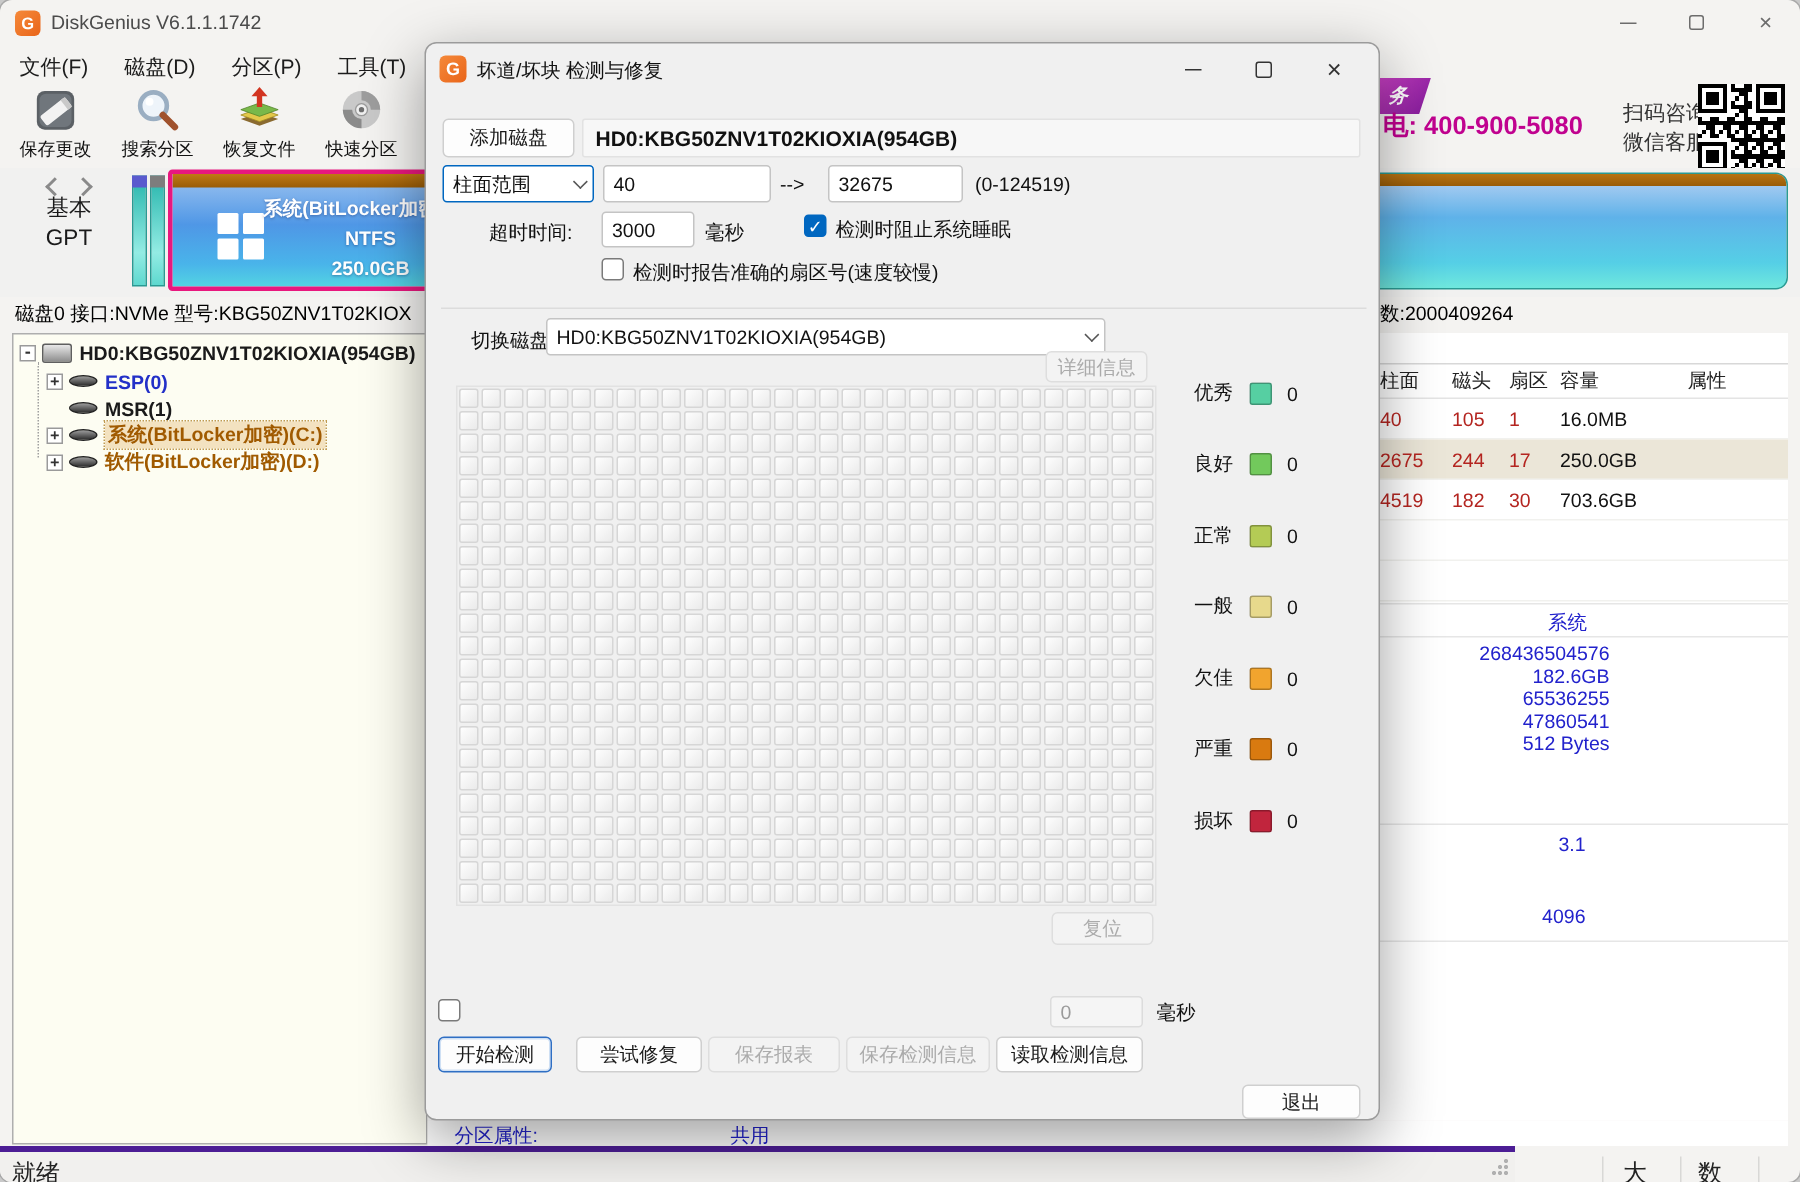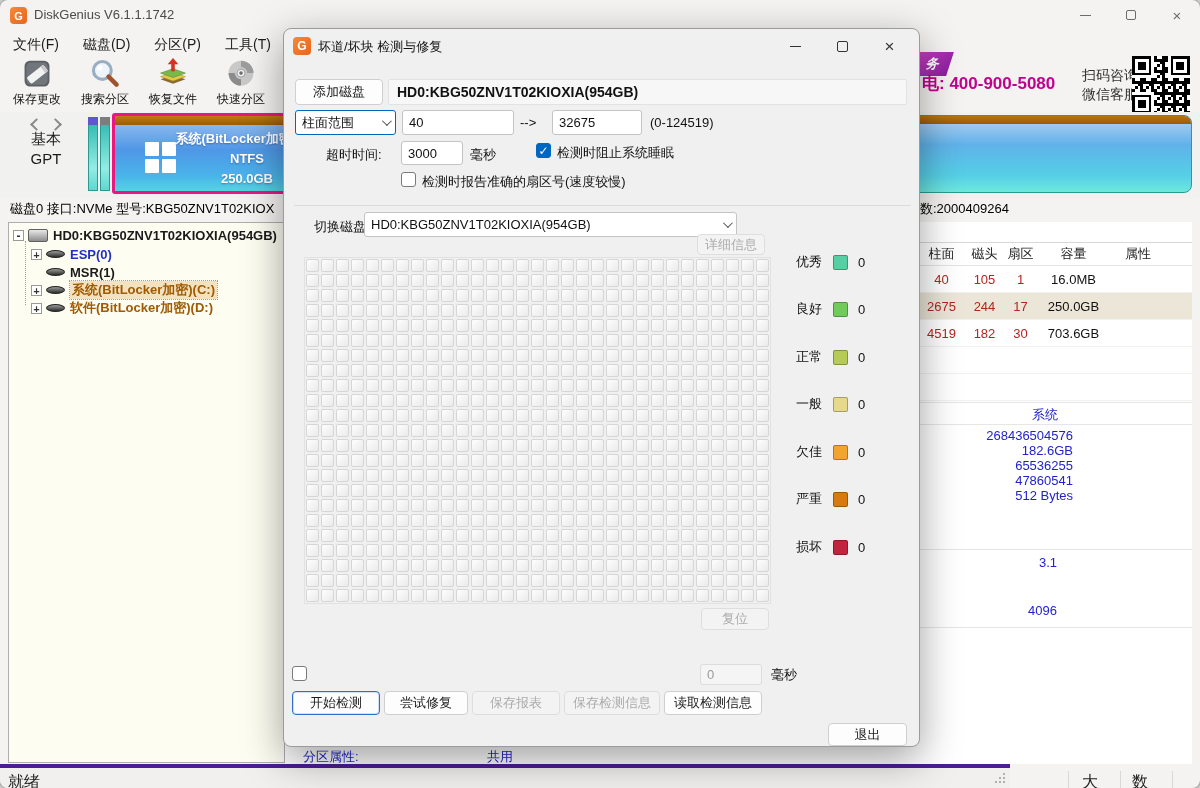--- a/index.html
+++ b/index.html
@@ -60,21 +60,21 @@
   .t-black { color:#1a1a1a; } .t-blue { color:#2330c8; } .t-brown { color:#a05a00; }
   .tree-sel { background:#f3e2c0; outline:1px dotted #c09a50; padding:0 2px; }
   .tree-vline { position:absolute; left:16px; top:18px; width:0; height:64px; border-left:1px dotted #a0a0a0; }
 
   
   .right-panel { position:absolute; left:285px; top:222px; width:907px; height:525px; background:#fff; overflow:hidden; }
   .tbl { position:absolute; left:635px; top:20px; width:272px; }
   .tbl-row { display:grid; grid-template-columns:48px 38px 34px 72px 52px; height:27px; align-items:center; border-bottom:1px solid #f1f1ee; }
   .tbl-head { height:24px; border-top:1px solid #d8d8d8; border-bottom:1px solid #e4e4e4; }
   .tbl-head .c { color:#222; font-size:13px; }
-  .c { text-align:center; padding-right:5px; font-size:13px; }
+  .c { text-align:left; padding-right:5px; font-size:13px; }
   .c.num { color:#b42520; }
   .c.cap2 { color:#111; }
   .c.attr { text-align:center; padding-right:0; }
   .row-sel { background:#ebe6d8; }
   .sep { position:absolute; left:635px; width:272px; border-top:1px solid #e6e6e6; }
   .sec-title { position:absolute; left:700px; top:184px; width:120px; text-align:center; font-size:13px; color:#2222cc; }
   .blue-vals { position:absolute; left:635px; top:206px; width:137px; text-align:right; font-size:13px; color:#2222cc; line-height:15px;margin-left:16px; }
   .bv1 { position:absolute; left:635px; top:333px; width:137px; text-align:right; font-size:13px; color:#2222cc; }
   .bv2 { position:absolute; left:635px; top:381px; width:137px; text-align:right; font-size:13px; color:#2222cc; }
   .bottom-strip { position:absolute; left:285px; top:747px; width:907px; height:17px; background:#fff; overflow:hidden; }
@@ -1310,21 +1310,21 @@
       <div class="sw" style="background: rgb(193, 37, 61);"></div>
       <div class="lc">0</div>
     </div>
 
     <div class="btn disabled" style="left:417px; top:579px; width:68px; height:22px;">复位</div>
 
     <div class="cbx" style="left:8px; top:637px;"></div>
     <div class="input disabled" style="left:416px; top:635px; width:62px; height:21px;">0</div>
     <div class="dlbl" style="left:487px; top:637px;">毫秒</div>
 
-    <div class="btn primary" style="left:8px; top:662px; width:88px; height:24px;">开始检测</div>
+    <div class="btn primary" style="left:8px; top:662px; width:76px; height:24px;">开始检测</div>
     <div class="btn" style="left:100px; top:662px; width:84px; height:24px;">尝试修复</div>
     <div class="btn disabled" style="left:188px; top:662px; width:88px; height:24px;">保存报表</div>
     <div class="btn disabled" style="left:280px; top:662px; width:96px; height:24px;">保存检测信息</div>
     <div class="btn" style="left:380px; top:662px; width:98px; height:24px;">读取检测信息</div>
 
     <div class="btn" style="left:544px; top:694px; width:79px; height:23px;">退出</div>
   </div>
 
 </div>
 

